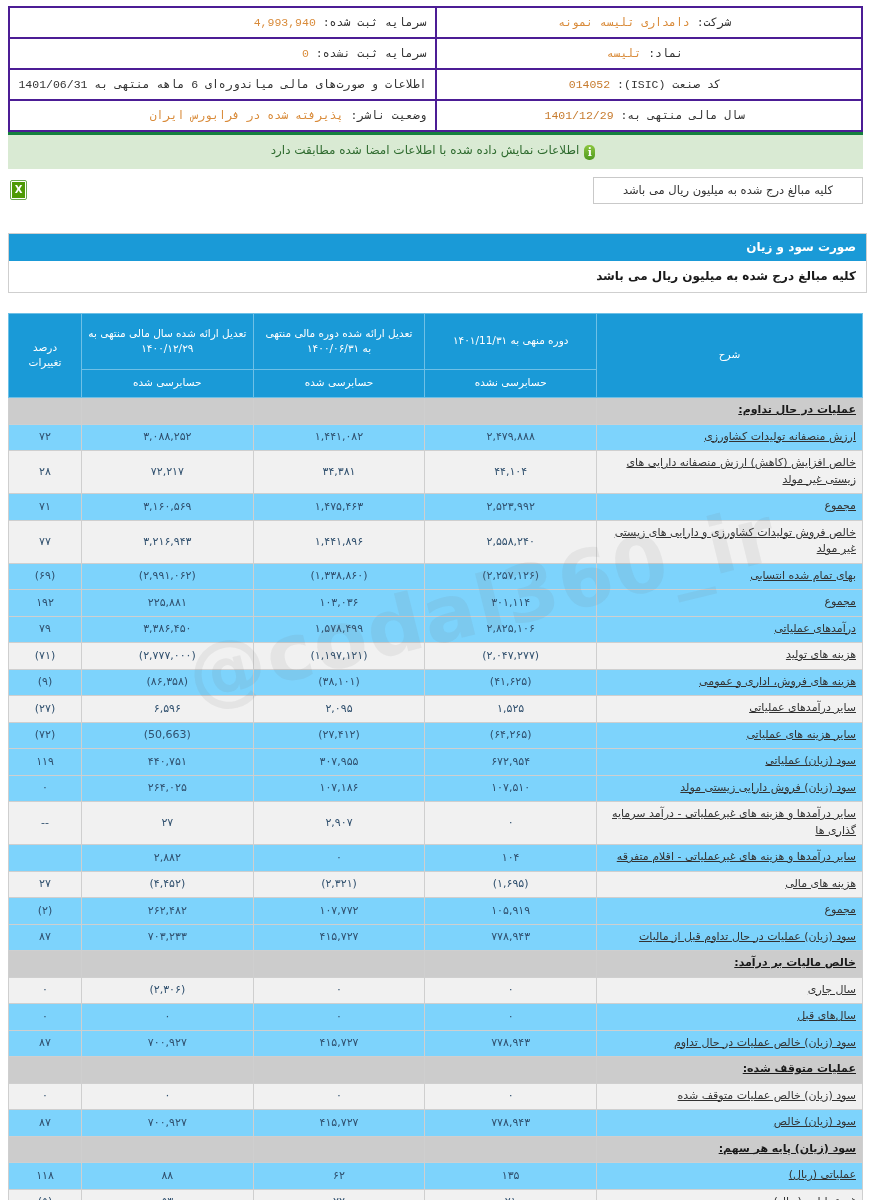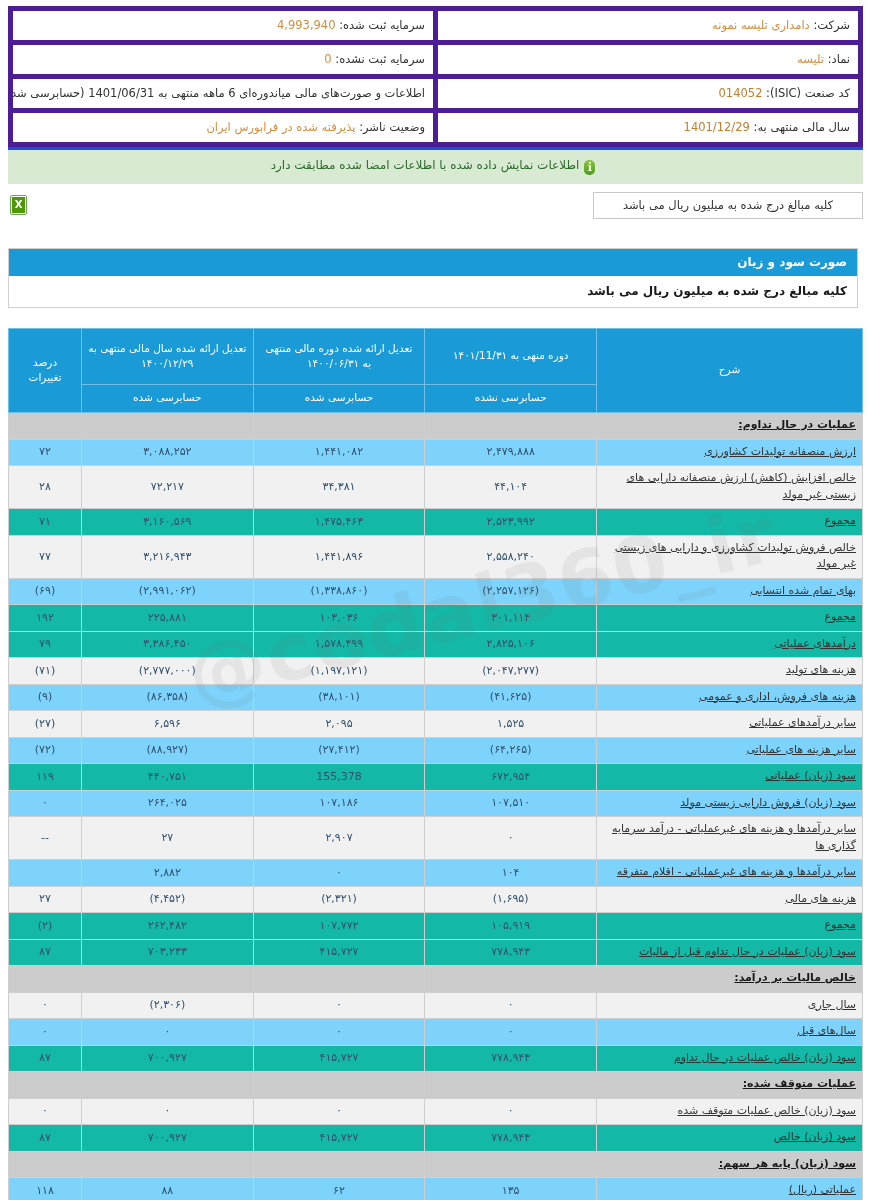--- a/index.html
+++ b/index.html
@@ -44,37 +44,38 @@
   .top-wrap {
     padding: 6px 8px 0 8px;
   }
   table.info {
     width: 100%;
     border-collapse: collapse;
     table-layout: fixed;
     font-size: 11.5px;
   }
   table.info td {
-    border: 5px solid #4c1d95;
+    border: 2px solid #4c1d95;
     padding: 5px 8px 6px 0;
     height: 18px;
     vertical-align: middle;
     white-space: nowrap;
     overflow: hidden;
-  }
-  td.info-right { text-align: right; width: 50%; }
+    font-family: Liberation Mono, monospace;
+  }
+  td.info-right { text-align: center; width: 50%; }
   td.info-left  { text-align: right; width: 50%; }
   .lbl { color: #333; }
   .val { color: #d98b3a; }
   .val-dark { color: #c77b2e; }
 
   
   .compliance {
     margin: 0 8px;
-    border-top: 3px solid #1d4ed8;
+    border-top: 3px solid #15803d;
     background: #d9ead3;
     color: #2f6b2f;
     font-size: 12px;
     text-align: center;
     padding: 8px 0 9px 0;
     position: relative;
   }
   .compliance .i-badge {
     display: inline-block;
     width: 11px;
@@ -128,21 +129,21 @@
     font-size: 11.5px;
     padding: 5px 14px 6px 14px;
     color: #333;
     background: #fff;
     text-align: center;
     min-width: 240px;
   }
 
   
   .panel {
-    margin: 24px 13px 0 8px;
+    margin: 24px 4px 0 8px;
     border: 1px solid #cfcfcf;
   }
   .panel-head {
     background: #1a9ad7;
     color: #ffffff;
     font-size: 12px;
     font-weight: bold;
     padding: 6px 10px 7px 10px;
     text-align: right;
   }
@@ -199,21 +200,21 @@
   td.pct {
     text-align: center;
     color: #30506e;
     font-size: 11px;
     white-space: nowrap;
   }
   .neg { color: #c0392b; }
 
   tr.r-white td { background: #f1f1f1; }
   tr.r-blue  td { background: #7dd3fc; }
-  tr.r-gold  td { background: #14b8a6; }
+  tr.r-gold  td { background: #7dd3fc; }
   tr.r-group td {
     background: #cccccc;
     font-weight: bold;
     color: #1a1a1a;
     height: 16px;
   }
   tr.r-group td.desc { font-weight: bold; }
 </style>
 </head>
 <body>
@@ -376,27 +377,27 @@
           <td class="desc">سایر درآمدهای عملیاتی</td>
           <td class="num">۱,۵۲۵</td>
           <td class="num">۲,۰۹۵</td>
           <td class="num">۶,۵۹۶</td>
           <td class="pct neg">(۲۷)</td>
         </tr>
         <tr class="r-blue">
           <td class="desc">سایر هزینه های عملیاتی</td>
           <td class="num neg">(۶۴,۲۶۵)</td>
           <td class="num neg">(۲۷,۴۱۲)</td>
-          <td class="num neg">(۸۸,۹۲۷)</td>
+          <td class="num neg">(50,663)</td>
           <td class="pct neg">(۷۲)</td>
         </tr>
         <tr class="r-gold">
           <td class="desc">سود (زیان) عملیاتی</td>
           <td class="num">۶۷۲,۹۵۴</td>
-          <td class="num">155,378</td>
+          <td class="num">۳۰۷,۹۵۵</td>
           <td class="num">۴۴۰,۷۵۱</td>
           <td class="pct">۱۱۹</td>
         </tr>
         <tr class="r-blue">
           <td class="desc">سود (زیان) فروش دارایی زیستی مولد</td>
           <td class="num">۱۰۷,۵۱۰</td>
           <td class="num">۱۰۷,۱۸۶</td>
           <td class="num">۲۶۴,۰۲۵</td>
           <td class="pct">۰</td>
         </tr>

